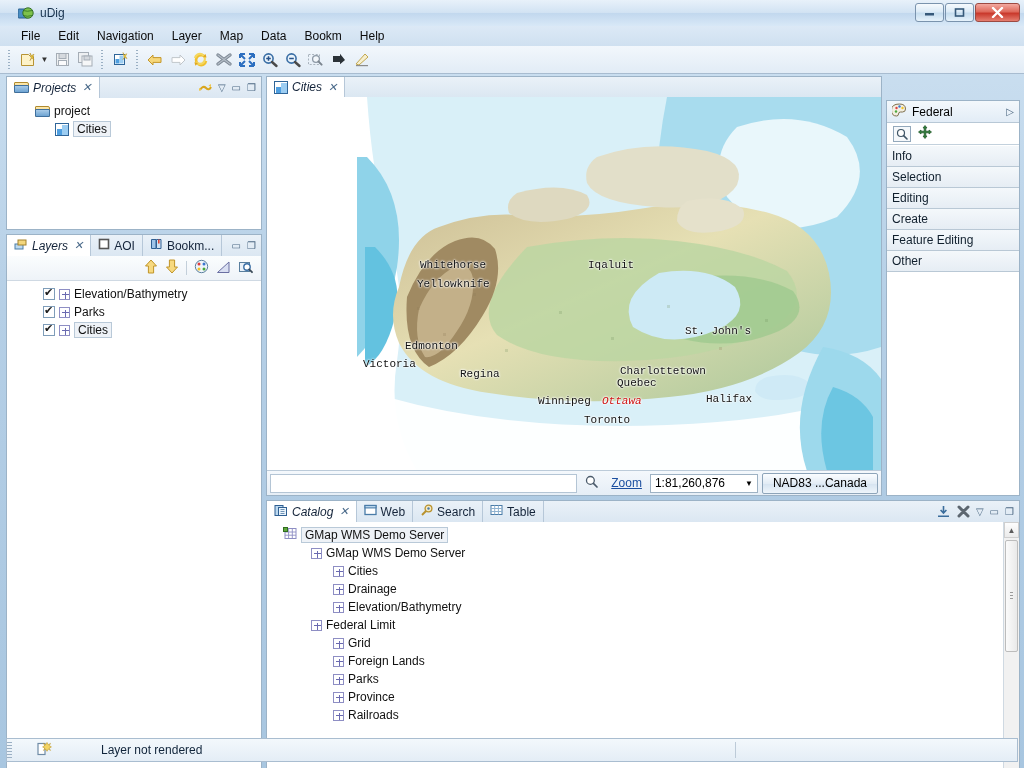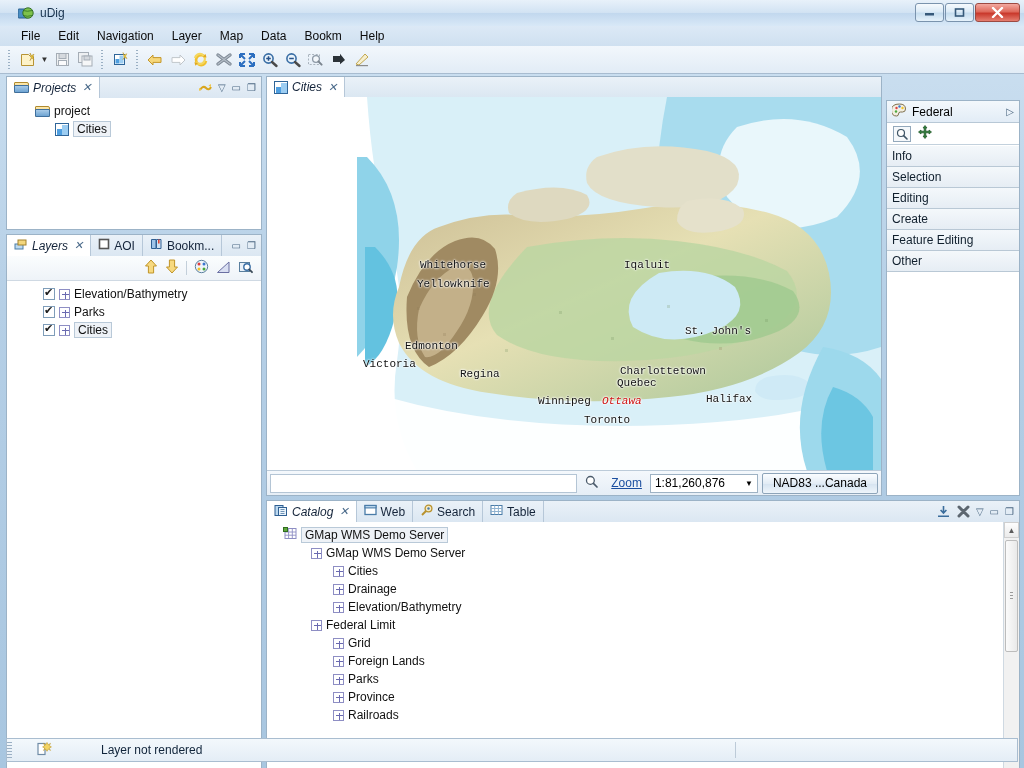--- a/index.html
+++ b/index.html
@@ -494,21 +494,21 @@
               <rect x="292" y="214" width="3" height="3" fill="#6f8d5c"></rect>
               <rect x="344" y="240" width="3" height="3" fill="#6f8d5c"></rect>
               <rect x="400" y="208" width="3" height="3" fill="#6f8d5c"></rect>
               <rect x="452" y="250" width="3" height="3" fill="#8d7a55"></rect>
               <rect x="498" y="222" width="3" height="3" fill="#6f8d5c"></rect>
             </g>
           </svg>
 
           <div class="citylabel" style="left:153px; top:162px;">Whitehorse</div>
           <div class="citylabel" style="left:150px; top:181px;">Yellowknife</div>
-          <div class="citylabel" style="left:321px; top:162px;margin-left:36px;">Iqaluit</div>
+          <div class="citylabel" style="left:321px; top:162px;">Iqaluit</div>
           <div class="citylabel" style="left:138px; top:243px;">Edmonton</div>
           <div class="citylabel" style="left:96px; top:261px;">Victoria</div>
           <div class="citylabel" style="left:193px; top:271px;">Regina</div>
           <div class="citylabel" style="left:271px; top:298px;">Winnipeg</div>
           <div class="citylabel" style="left:317px; top:317px;">Toronto</div>
           <div class="citylabel capital" style="left:335px; top:298px;">Ottawa</div>
           <div class="citylabel" style="left:350px; top:280px;">Quebec</div>
           <div class="citylabel" style="left:353px; top:268px;">Charlottetown</div>
           <div class="citylabel" style="left:418px; top:228px;">St. John's</div>
           <div class="citylabel" style="left:439px; top:296px;">Halifax</div>

